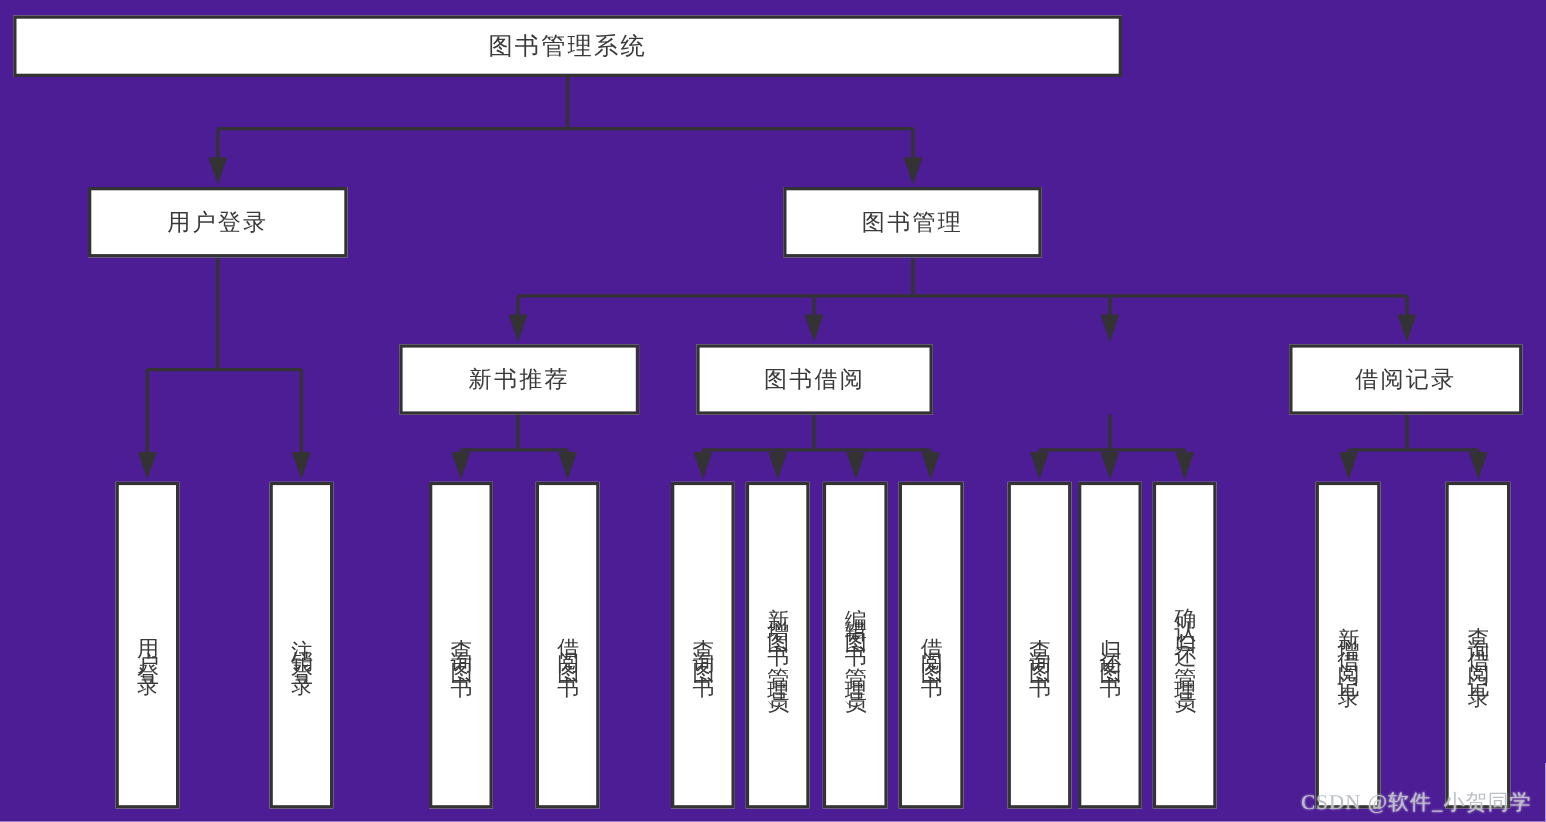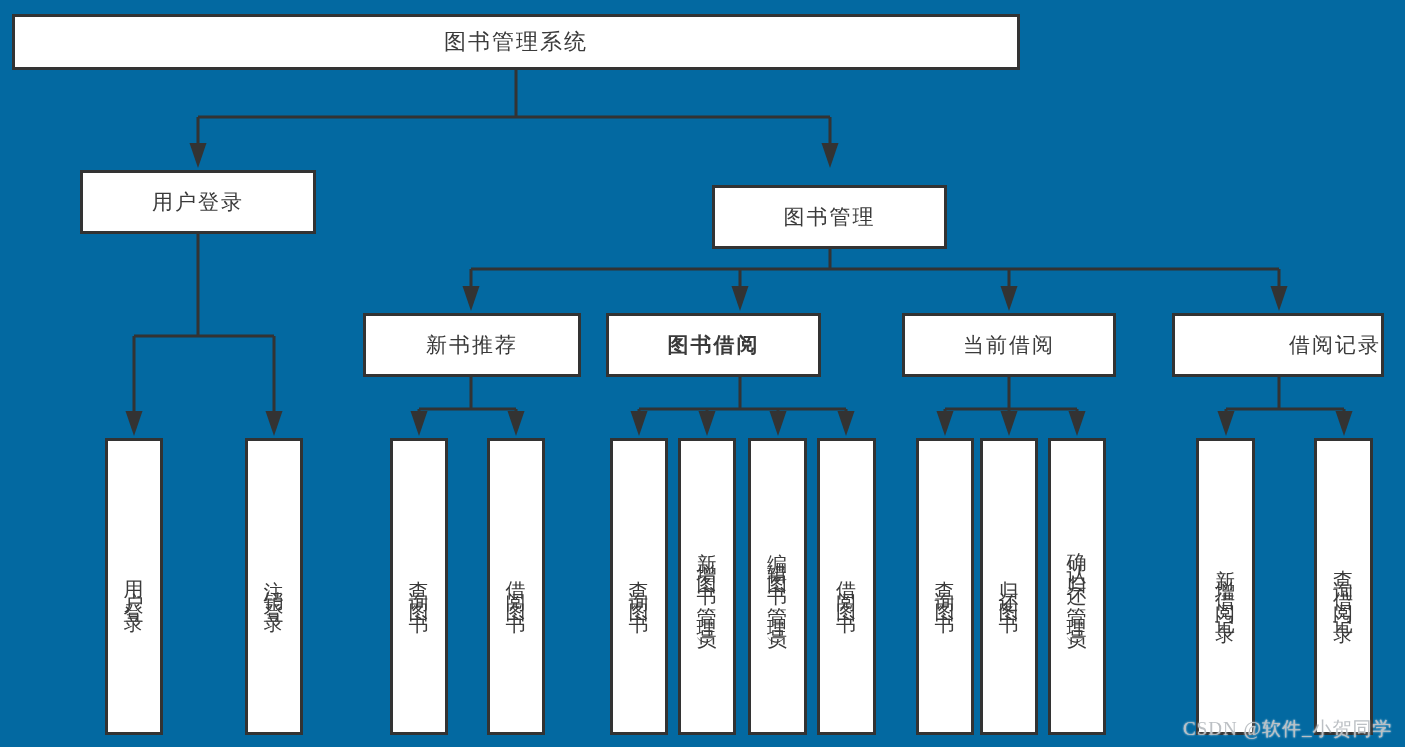--- a/index.html
+++ b/index.html
@@ -1,20 +1,20 @@
 <!DOCTYPE html>
 <html><head>
 <meta charset="utf-8">
 <style>
   html,body{margin:0;padding:0;background:#ffffff;}
   body{font-family:"Liberation Sans","DejaVu Sans",sans-serif;}
   .stage{
     position:relative;
     width:1405px;height:747px;
-    background:#0369a1;
+    background:#4c1d95;
     overflow:hidden;
   }
   .wires{
     position:absolute;left:0;top:0;width:1405px;height:747px;
     pointer-events:none;
   }
   .box{
     position:absolute;
     box-sizing:border-box;
     background:#ffffff;
@@ -94,34 +94,31 @@
     </g>
   </svg>
 
   <div class="box" style="left:12px;top:14px;width:1008px;height:56px;">
     <span class="h-label root-label">图书管理系统</span>
   </div>
 
   <div class="box" style="left:80px;top:170px;width:236px;height:64px;">
     <span class="h-label">用户登录</span>
   </div>
-  <div class="box" style="left:712px;top:185px;width:235px;height:64px;">
+  <div class="box" style="left:712px;top:170px;width:235px;height:64px;">
     <span class="h-label">图书管理</span>
   </div>
 
   <div class="box" style="left:363px;top:313px;width:218px;height:64px;justify-content:center;">
     <span class="h-label">新书推荐</span>
   </div>
-  <div class="box" style="left:606px;top:313px;width:215px;height:64px;font-weight:bold;">
+  <div class="box" style="left:633px;top:313px;width:215px;height:64px;">
     <span class="h-label">图书借阅</span>
   </div>
-  <div class="box" style="left:902px;top:313px;width:214px;height:64px;">
-    <span class="h-label">当前借阅</span>
-  </div>
-  <div class="box" style="left:1172px;top:313px;width:212px;height:64px;justify-content:flex-end;">
+  <div class="box" style="left:1172px;top:313px;width:212px;height:64px;">
     <span class="h-label">借阅记录</span>
   </div>
 
   <div class="box" style="left:105px;top:438px;width:58px;height:297px;">
     <span class="v-label">用户登录</span>
   </div>
   <div class="box" style="left:245px;top:438px;width:58px;height:297px;">
     <span class="v-label">注销登录</span>
   </div>
 

